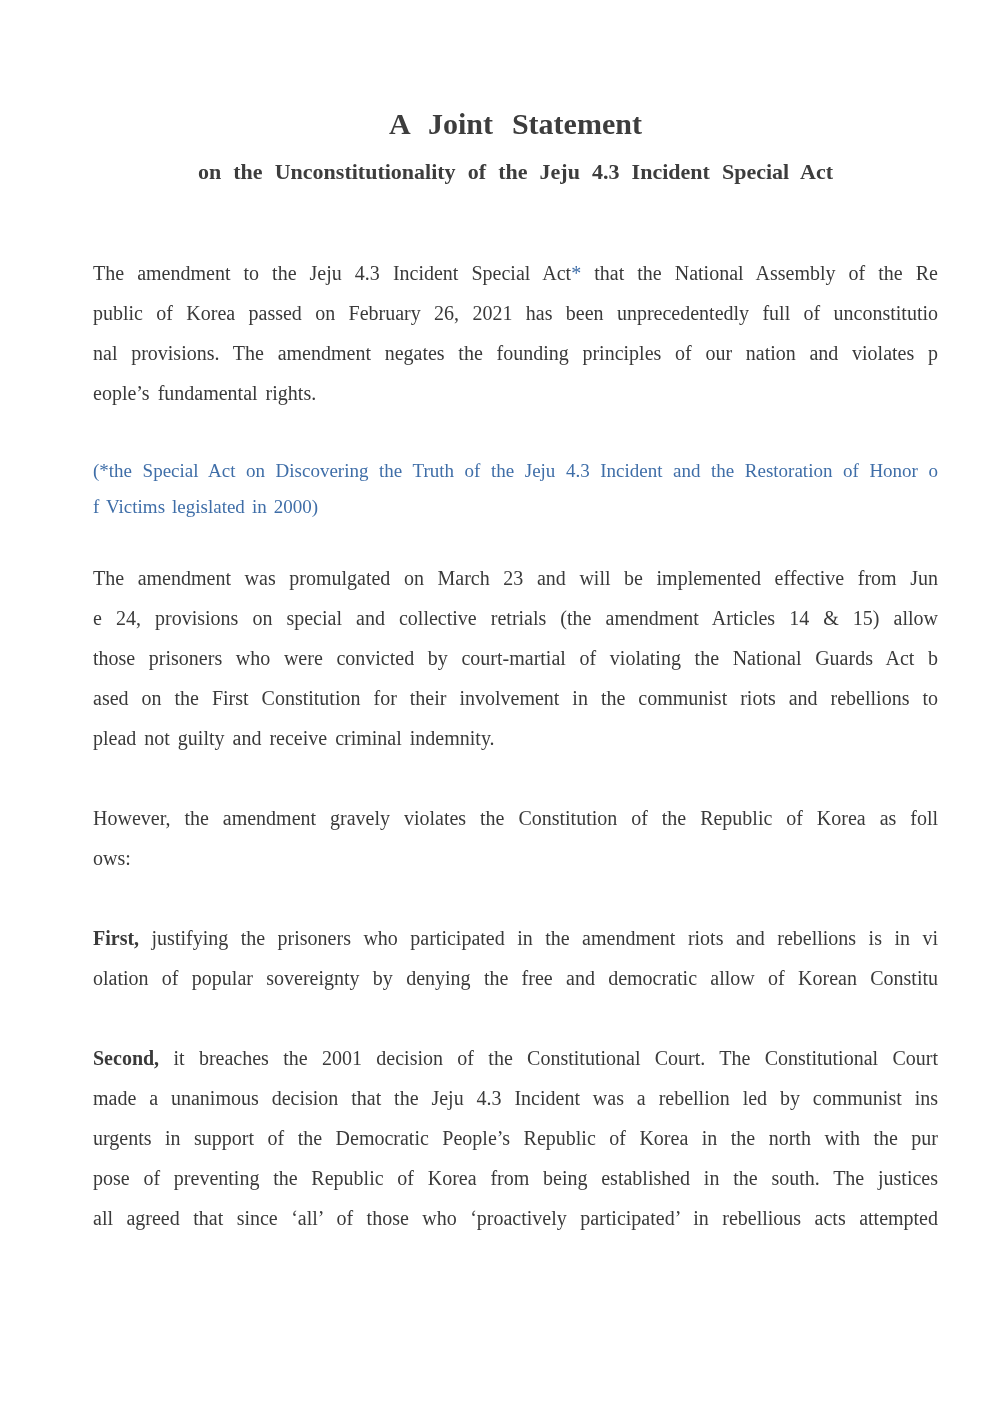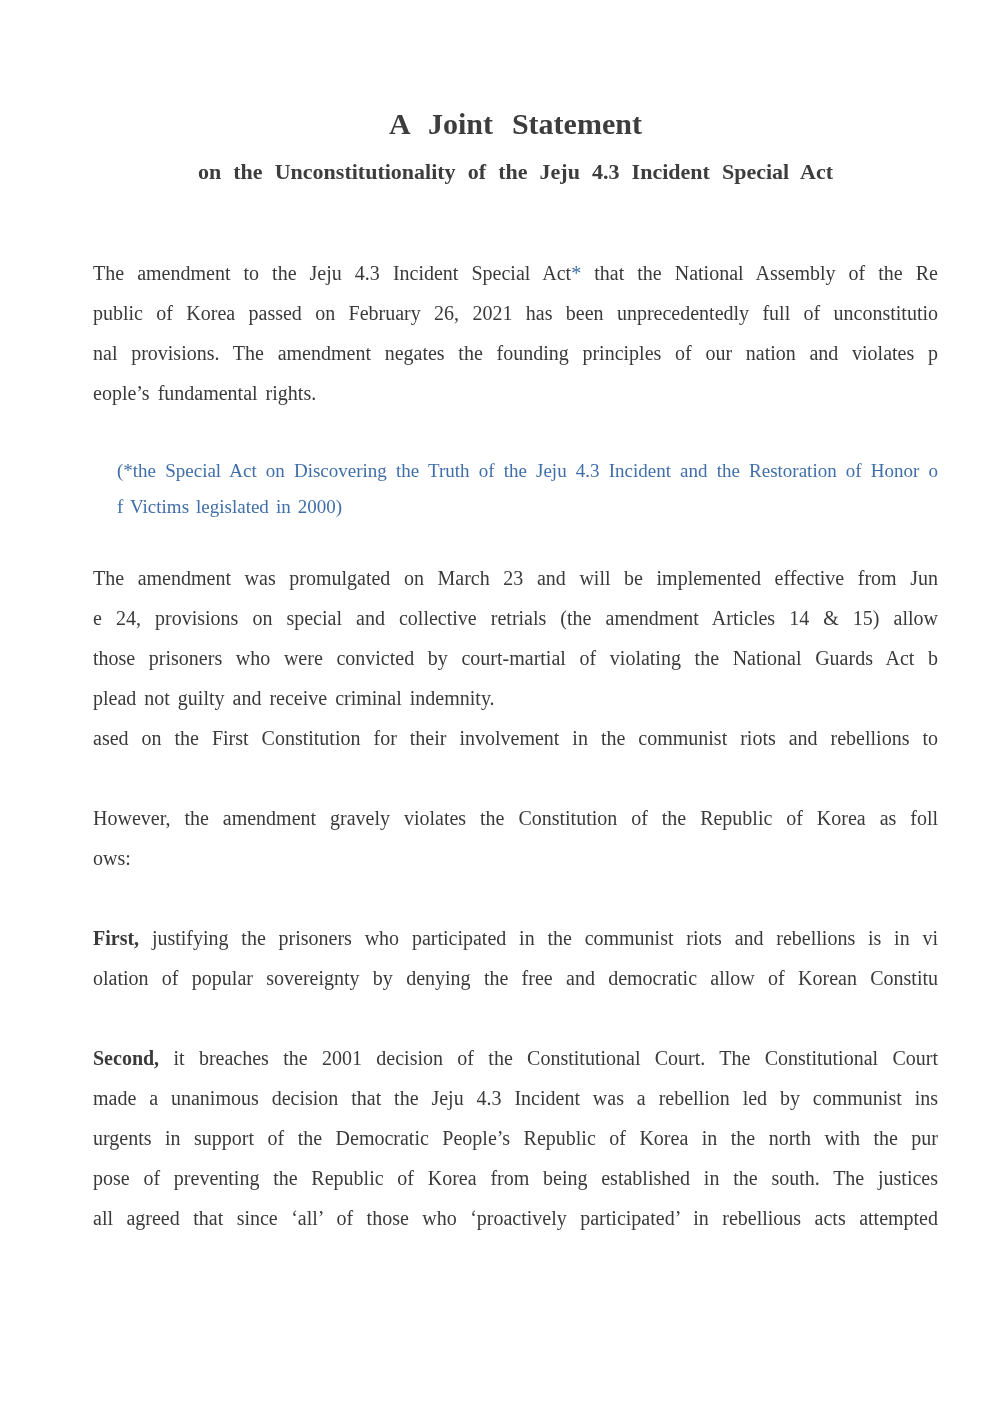--- a/index.html
+++ b/index.html
@@ -55,21 +55,20 @@
   }
   .paragraph.footnote {
     margin-bottom: 33px;
     color: var(--accent-blue, #3f6ea8);
   }
   .paragraph.footnote .line {
     font-size: 19px;
     line-height: 36px;
     height: 36px;
     word-spacing: 0.12em;
-    margin-left: 24px;
   }
   .seg.blue { color: var(--accent-blue, #3f6ea8); }
   .seg.bold { font-weight: bold; }
 </style>
 </head>
 <body>
 
 <div class="page">
   <h1 class="doc-title">A Joint Statement</h1>
   <div class="doc-subtitle">on the Unconstitutionality of the Jeju 4.3 Incident Special Act</div>
@@ -81,29 +80,29 @@
         <div class="line"><span class="seg">eople’s fundamental rights.</span></div>
       </div>
       <div class="paragraph footnote">
         <div class="line just"><span class="seg">(*the Special Act on Discovering the Truth of the Jeju 4.3 Incident and the Restoration of Honor o</span></div>
         <div class="line"><span class="seg">f Victims legislated in 2000)</span></div>
       </div>
       <div class="paragraph body">
         <div class="line just"><span class="seg">The amendment was promulgated on March 23 and will be implemented effective from Jun</span></div>
         <div class="line just"><span class="seg">e 24, provisions on special and collective retrials (the amendment Articles 14 &amp; 15) allow</span></div>
         <div class="line just"><span class="seg">those prisoners who were convicted by court-martial of violating the National Guards Act b</span></div>
+        <div class="line just"><span class="seg">ased on the First Constitution for their involvement in the communist riots and rebellions to</span></div>
         <div class="line"><span class="seg">plead not guilty and receive criminal indemnity.</span></div>
-        <div class="line just"><span class="seg">ased on the First Constitution for their involvement in the communist riots and rebellions to</span></div>
       </div>
       <div class="paragraph body">
         <div class="line just"><span class="seg">However, the amendment gravely violates the Constitution of the Republic of Korea as foll</span></div>
         <div class="line"><span class="seg">ows:</span></div>
       </div>
       <div class="paragraph body">
-        <div class="line just"><span class="seg bold">First,</span><span class="seg"> justifying the prisoners who participated in the communist riots and rebellions is in vi</span></div>
+        <div class="line just"><span class="seg bold">First,</span><span class="seg"> justifying the prisoners who participated in the amendment riots and rebellions is in vi</span></div>
         <div class="line just"><span class="seg">olation of popular sovereignty by denying the free and democratic allow of Korean Constitu</span></div>
       </div>
       <div class="paragraph body">
         <div class="line just"><span class="seg bold">Second,</span><span class="seg"> it breaches the 2001 decision of the Constitutional Court. The Constitutional Court</span></div>
         <div class="line just"><span class="seg">made a unanimous decision that the Jeju 4.3 Incident was a rebellion led by communist ins</span></div>
         <div class="line just"><span class="seg">urgents in support of the Democratic People’s Republic of Korea in the north with the pur</span></div>
         <div class="line just"><span class="seg">pose of preventing the Republic of Korea from being established in the south. The justices</span></div>
         <div class="line just"><span class="seg">all agreed that since ‘all’ of those who ‘proactively participated’ in rebellious acts attempted</span></div>
       </div>
     </div>

